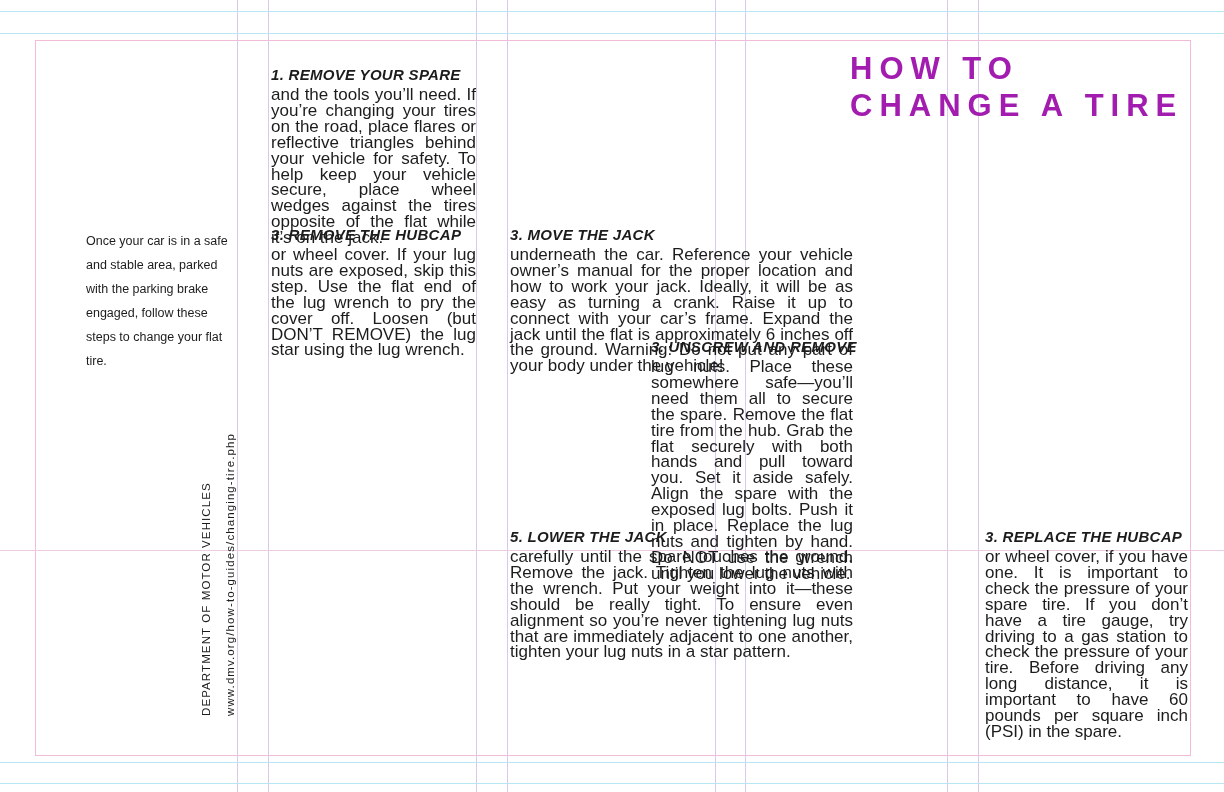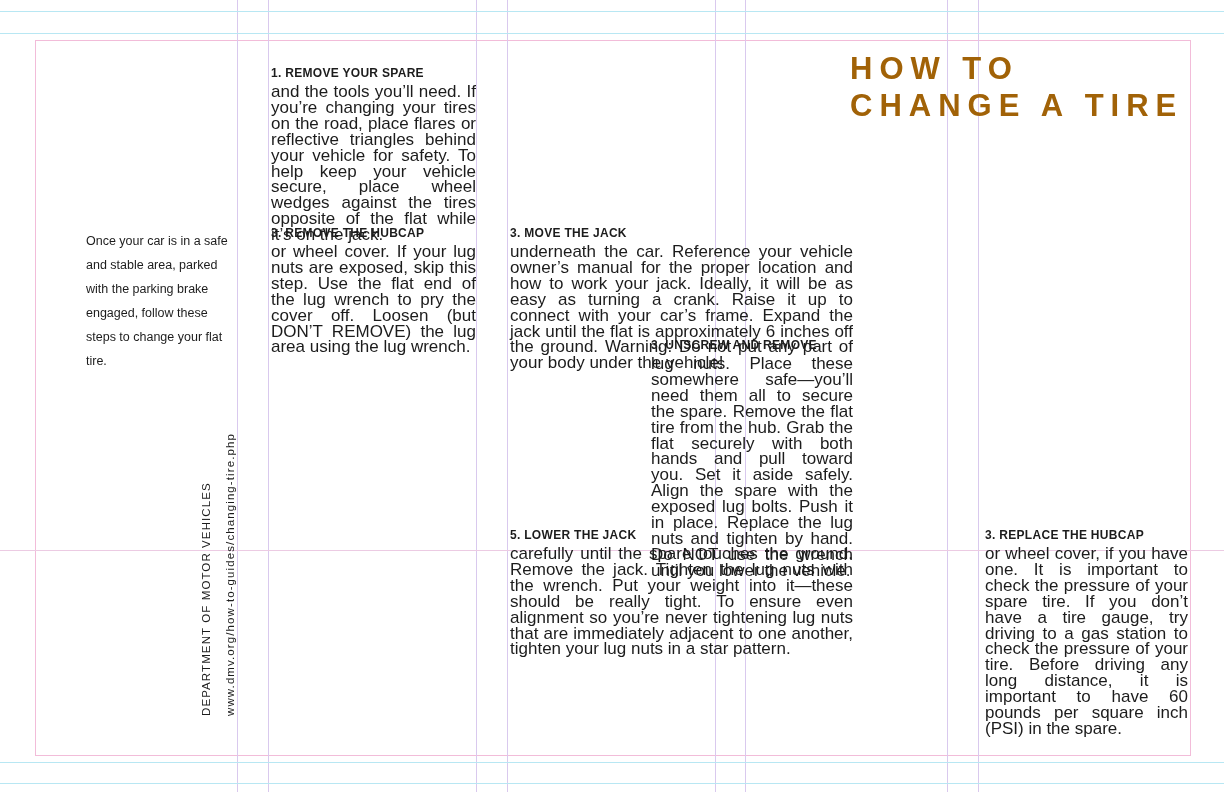--- a/index.html
+++ b/index.html
@@ -33,38 +33,39 @@
 
   
   .layer { position: absolute; z-index: 2; }
 
   .doc-title {
     left: 850px; top: 50px;
     font-weight: 700;
     font-size: 31px;
     letter-spacing: 7px;
     line-height: 37px;
-    color: #a16207;
+    color: #a21caf;
     white-space: nowrap;
   }
 
   .intro {
     left: 86px; top: 229px; width: 152px;
     text-align: left;
     font-size: 12.5px;
     line-height: 24px;
   }
 
   .step { z-index: 2; position: absolute; }
   .step h2 {
     margin: 0 0 4px 0;
-    font-size: 12px;
+    font-size: 15px;
     font-weight: 700;
     letter-spacing: 0.3px;
     white-space: nowrap;
+    font-style: italic;
   }
   .step p {
     margin: 0;
     font-size: 17px;
     line-height: 15.9px;
     text-align: justify;
   }
 
   .step-1 { left: 271px; top: 66px;  width: 205px; }
   .step-2 { left: 271px; top: 226px; width: 205px; }
@@ -116,21 +117,21 @@
   <div class="vtext vtext-dmv">DEPARTMENT OF MOTOR VEHICLES</div>
   <div class="vtext vtext-url">www.dmv.org/how-to-guides/changing-tire.php</div>
 
   <div class="step step-1">
     <h2>1. REMOVE YOUR SPARE</h2>
     <p>and the tools you’ll need. If you’re changing your tires on the road, place flares or reflective triangles behind your vehicle for safety. To help keep your vehicle secure, place wheel wedges against the tires opposite of the flat while it’s on the jack.</p>
   </div>
 
   <div class="step step-2">
     <h2>3. REMOVE THE HUBCAP</h2>
-    <p>or wheel cover. If your lug nuts are exposed, skip this step. Use the flat end of the lug wrench to pry the cover off. Loosen (but DON’T REMOVE) the lug area using the lug wrench.</p>
+    <p>or wheel cover. If your lug nuts are exposed, skip this step. Use the flat end of the lug wrench to pry the cover off. Loosen (but DON’T REMOVE) the lug star using the lug wrench.</p>
   </div>
 
   <div class="step step-3">
     <h2>3. MOVE THE JACK</h2>
     <p>underneath the car. Reference your vehicle owner’s manual for the proper location and how to work your jack. Ideally, it will be as easy as turning a crank. Raise it up to connect with your car’s frame. Expand the jack until the flat is approximately 6 inches off the ground. Warning: Do not put any part of your body under the vehicle!</p>
   </div>
 
   <div class="step step-4">
     <h2>3. UNSCREW AND REMOVE</h2>
     <p>lug nuts. Place these somewhere safe—you’ll need them all to secure the spare. Remove the flat tire from the hub. Grab the flat securely with both hands and pull toward you. Set it aside safely. Align the spare with the exposed lug bolts. Push it in place. Replace the lug nuts and tighten by hand. Do NOT use the wrench until you lower the vehicle.</p>

